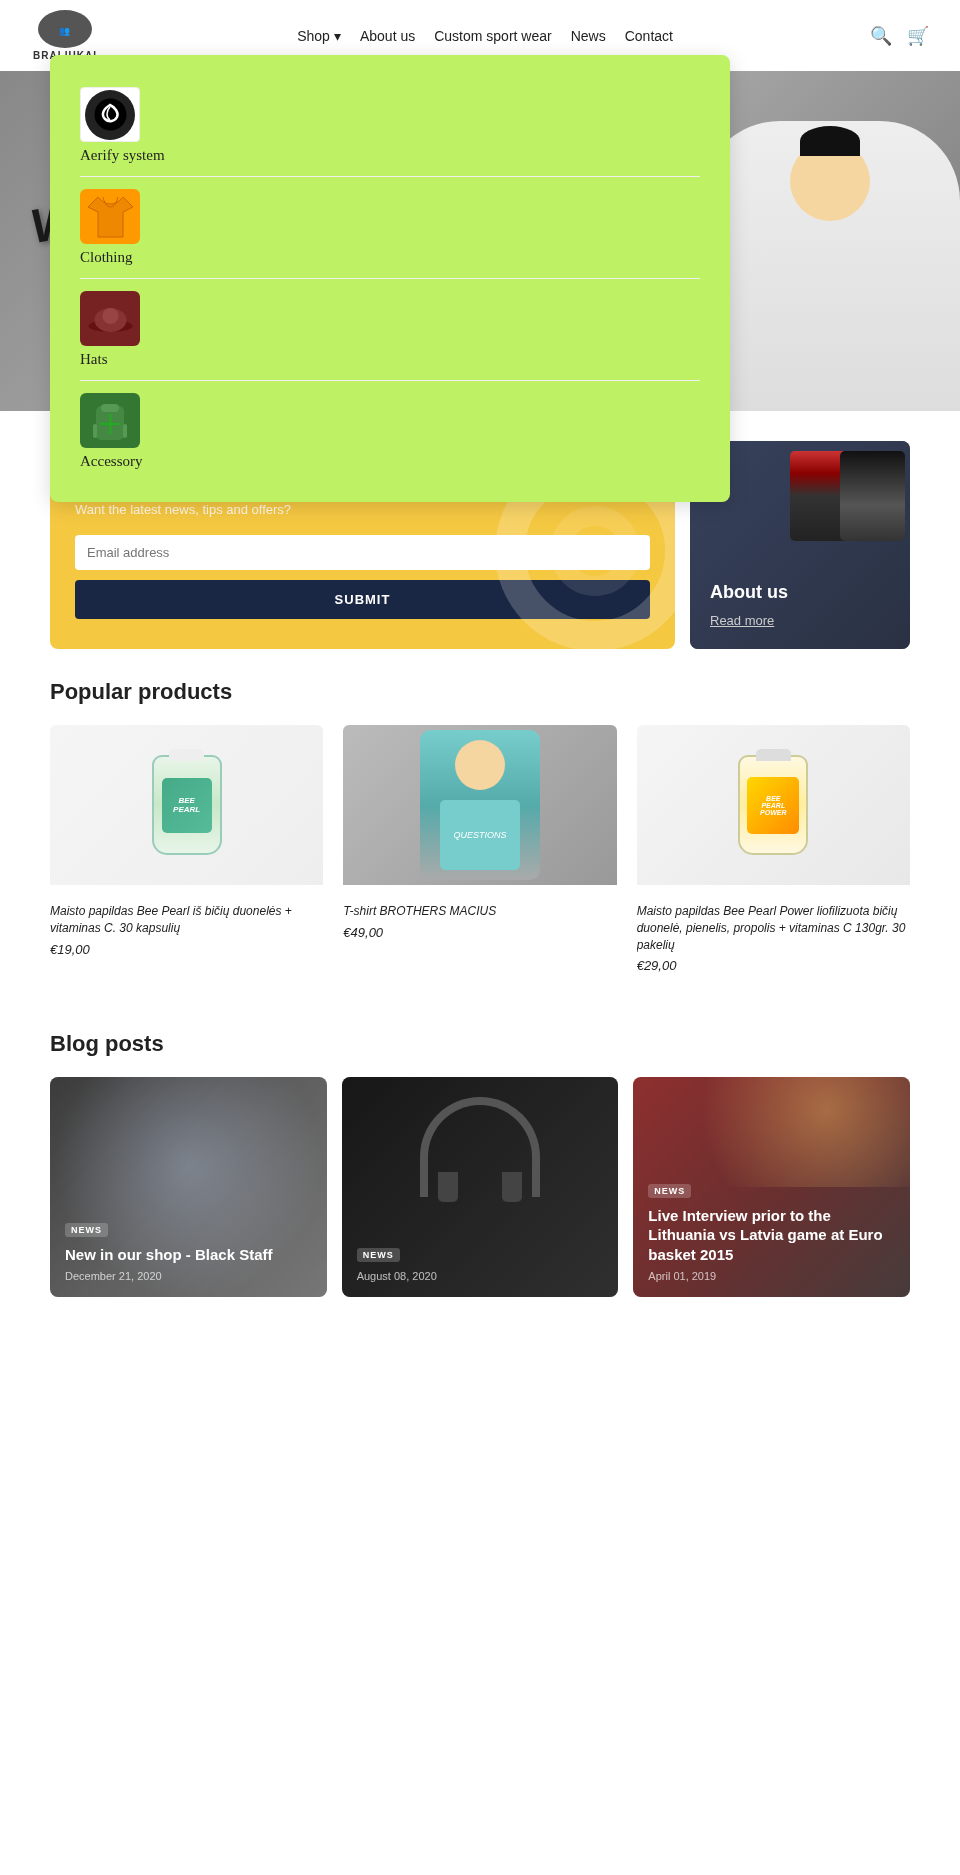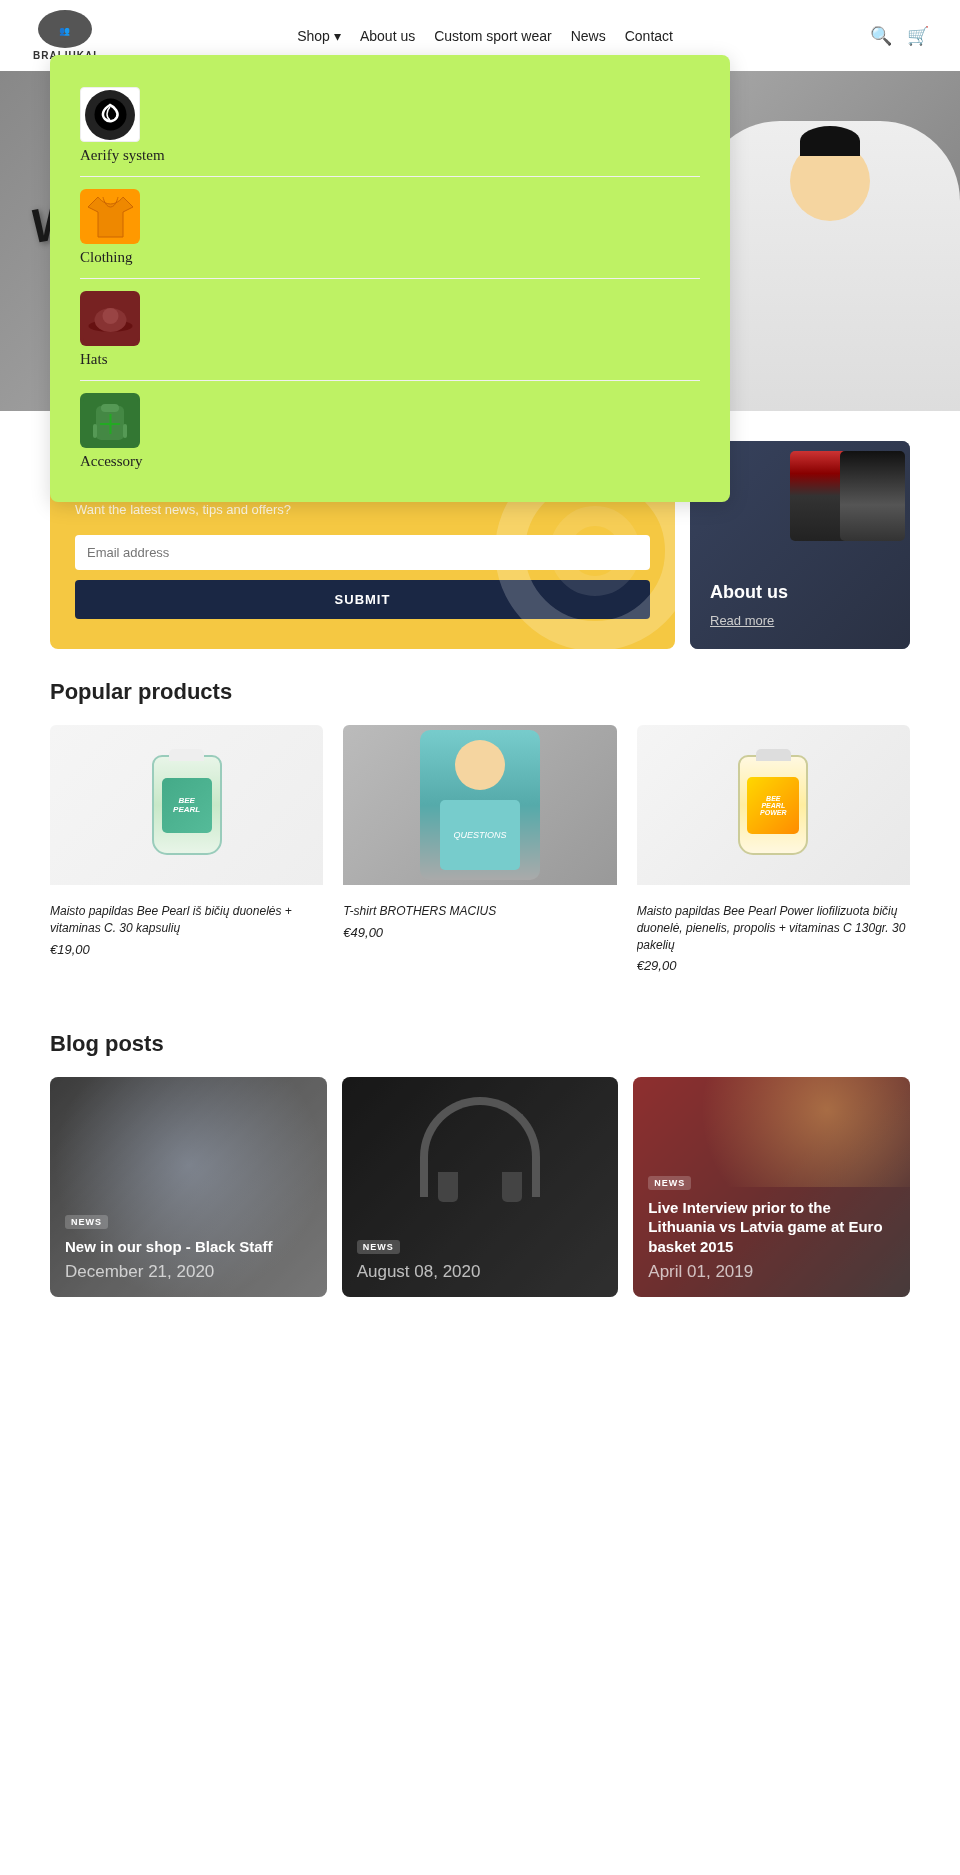--- a/index.html
+++ b/index.html
@@ -417,21 +417,21 @@
       font-weight: bold;
     }
     .blog-title {
       font-size: 15px;
       font-weight: bold;
       color: #fff;
       line-height: 1.3;
       margin-bottom: 6px;
     }
     .blog-date {
-      font-size: 17px;
+      font-size: 11px;
       color: rgba(255,255,255,0.7);
     }
   </style>
 </head>
 <body>
 
 <header>
   <div class="logo">
     <svg width="55" height="38" viewBox="0 0 55 38">
       <ellipse cx="27" cy="19" rx="27" ry="19" fill="#555"></ellipse>

